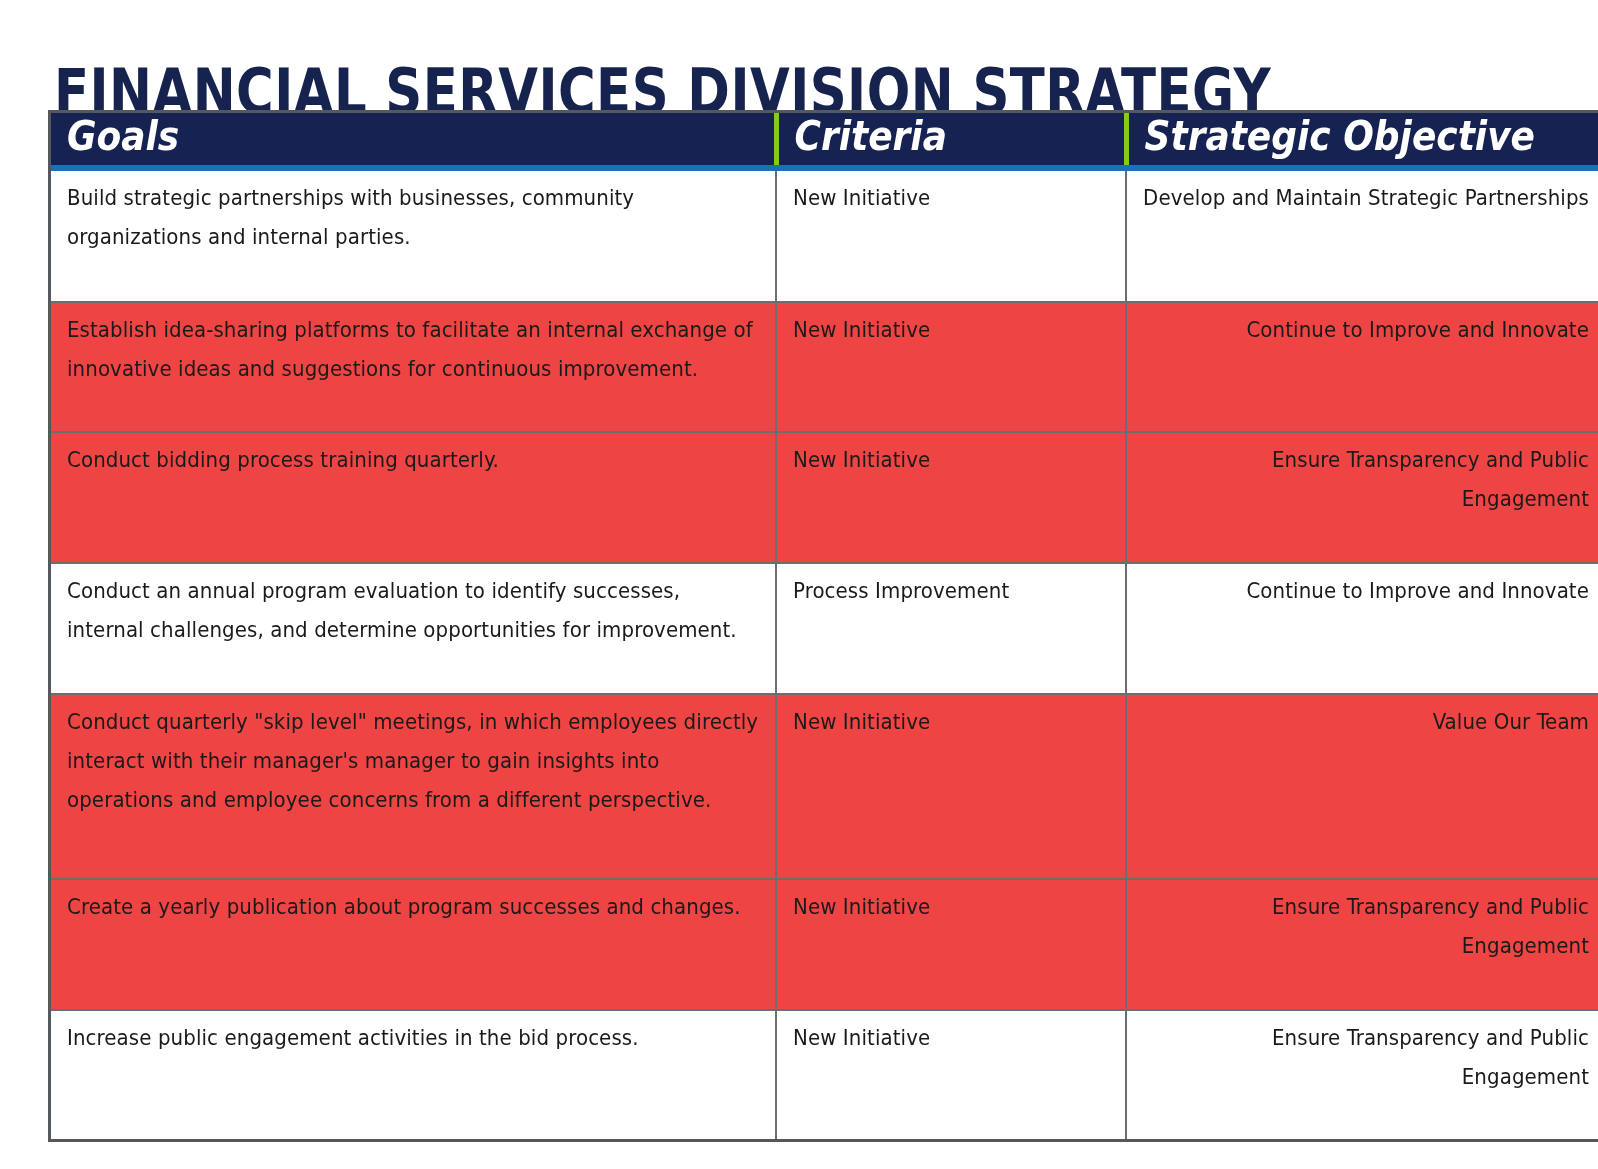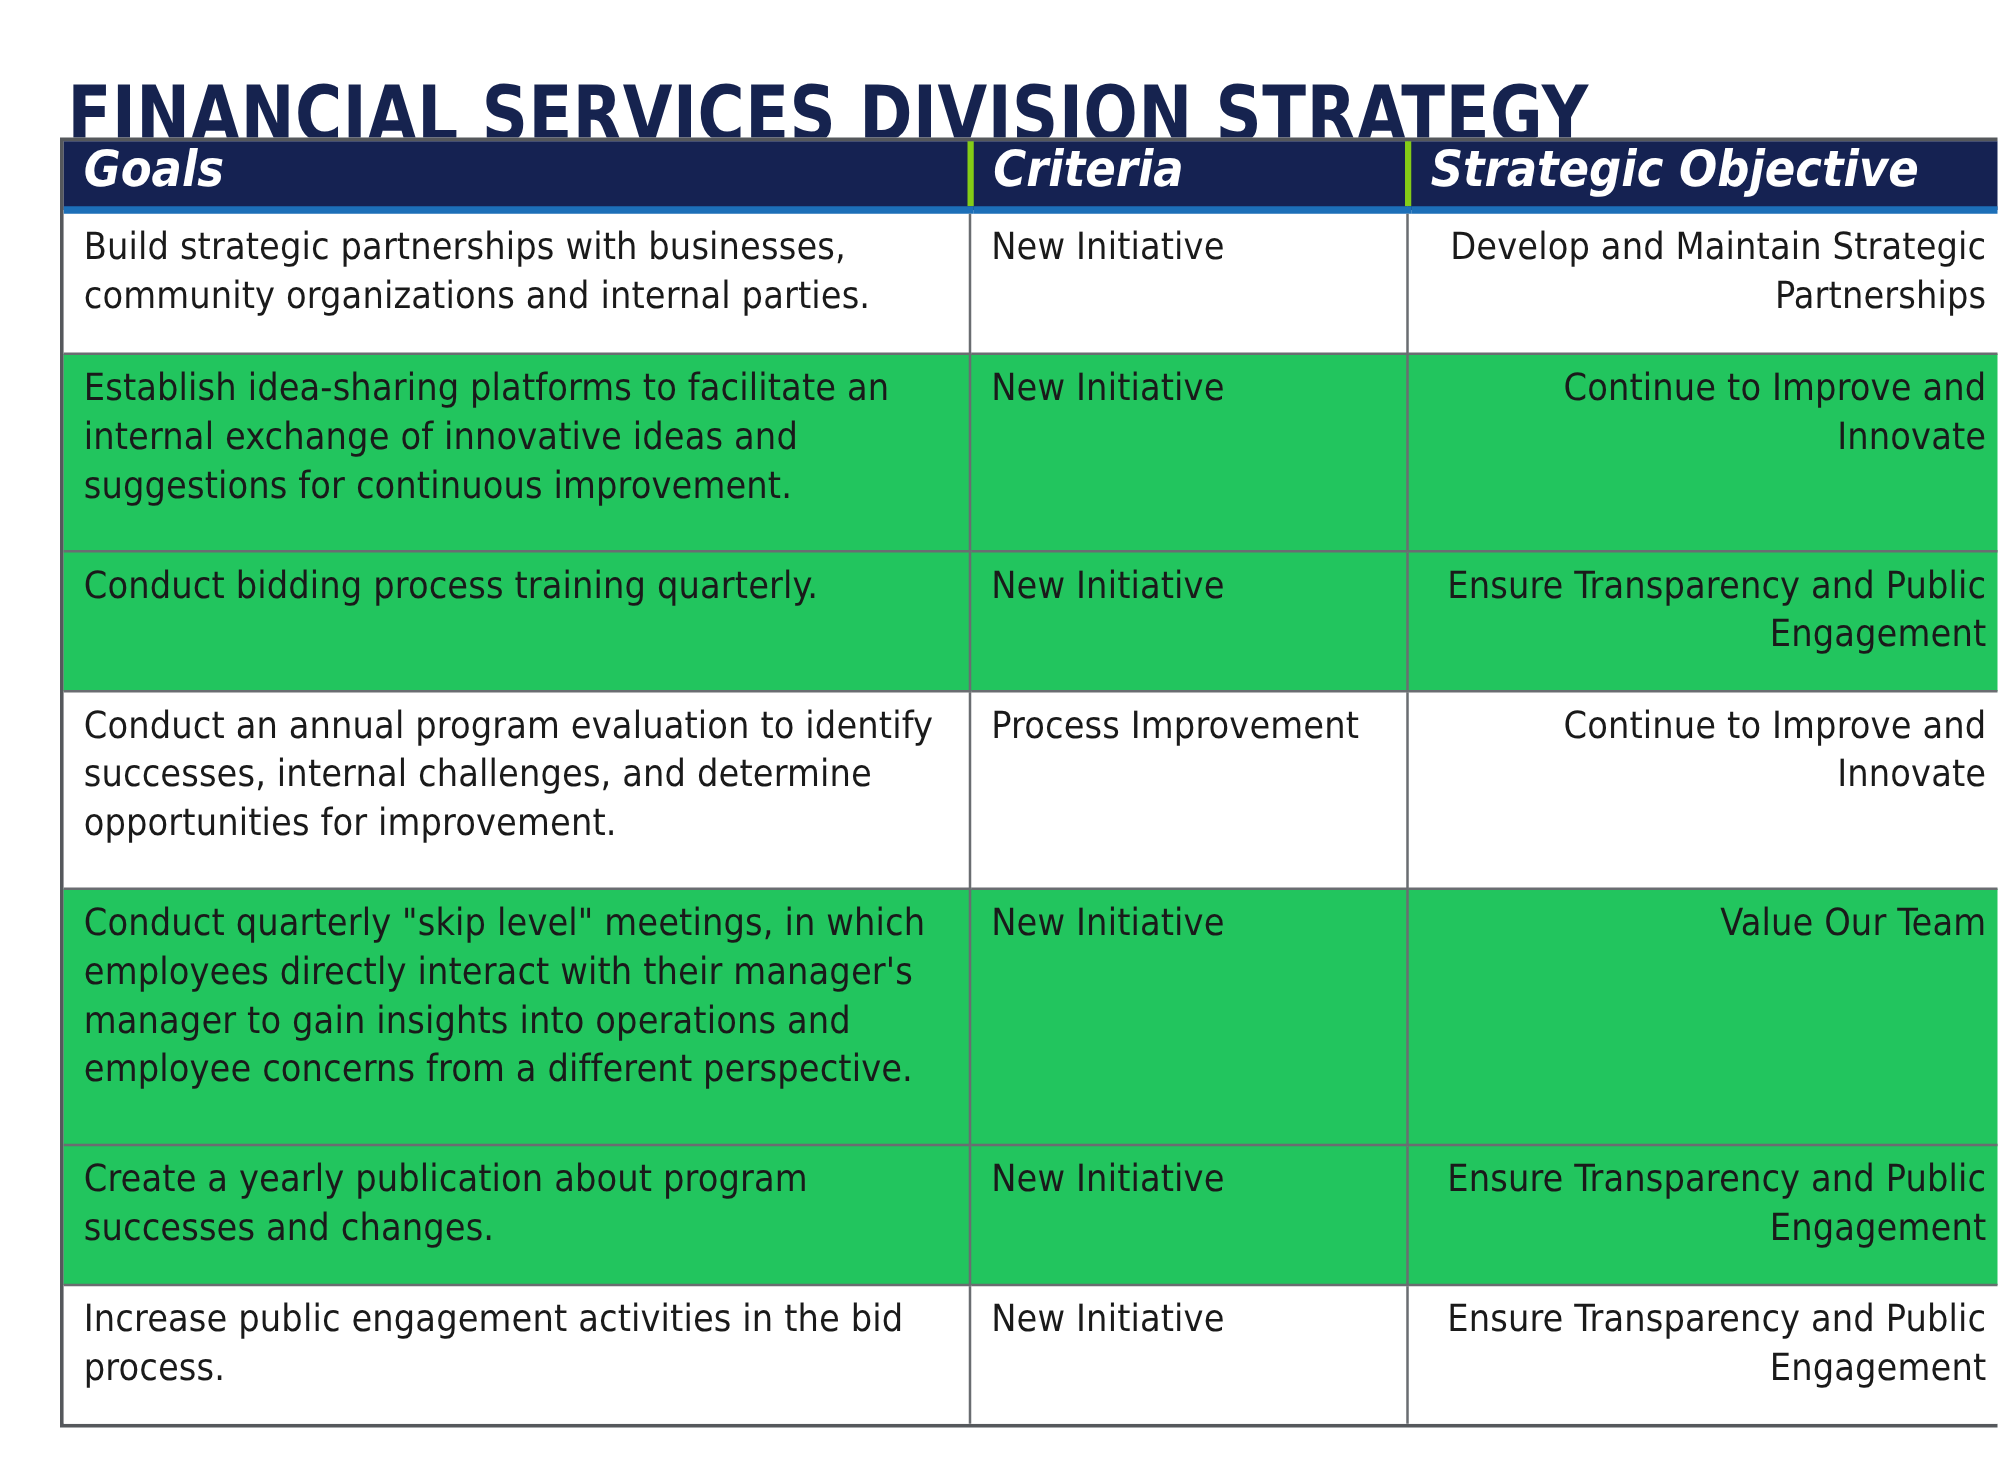--- a/index.html
+++ b/index.html
@@ -87,31 +87,31 @@
   thead th:last-child { border-right: none; }
 
   
   tbody td {
     vertical-align: top;
     padding: 7px 14px 8px 16px;
     border-right: 2px solid #6a6d71;
     border-bottom: 2px solid #6a6d71;
     color: #1a1a1a;
     font-family: "Liberation Sans Narrow", "DejaVu Sans Condensed", "Liberation Sans", sans-serif;
-    font-size: 30px;
+    font-size: 22px;
     line-height: 39px;
     letter-spacing: 0.1px;
     word-break: normal;
     overflow-wrap: break-word;
   }
   tbody td:last-child { border-right: none; text-align: right; }
   tbody tr:last-child td { border-bottom: none; }
 
   tbody tr.shade-light td { background: #ffffff; }
-  tbody tr.shade-dark  td { background: #22c55e; }
+  tbody tr.shade-dark  td { background: #ef4444; }
 
   .cell-text { display: block; }
 </style>
 </head>
 <body>
 
 <div class="page">
 
   <h1 class="page-title">FINANCIAL SERVICES DIVISION STRATEGY</h1>
 

